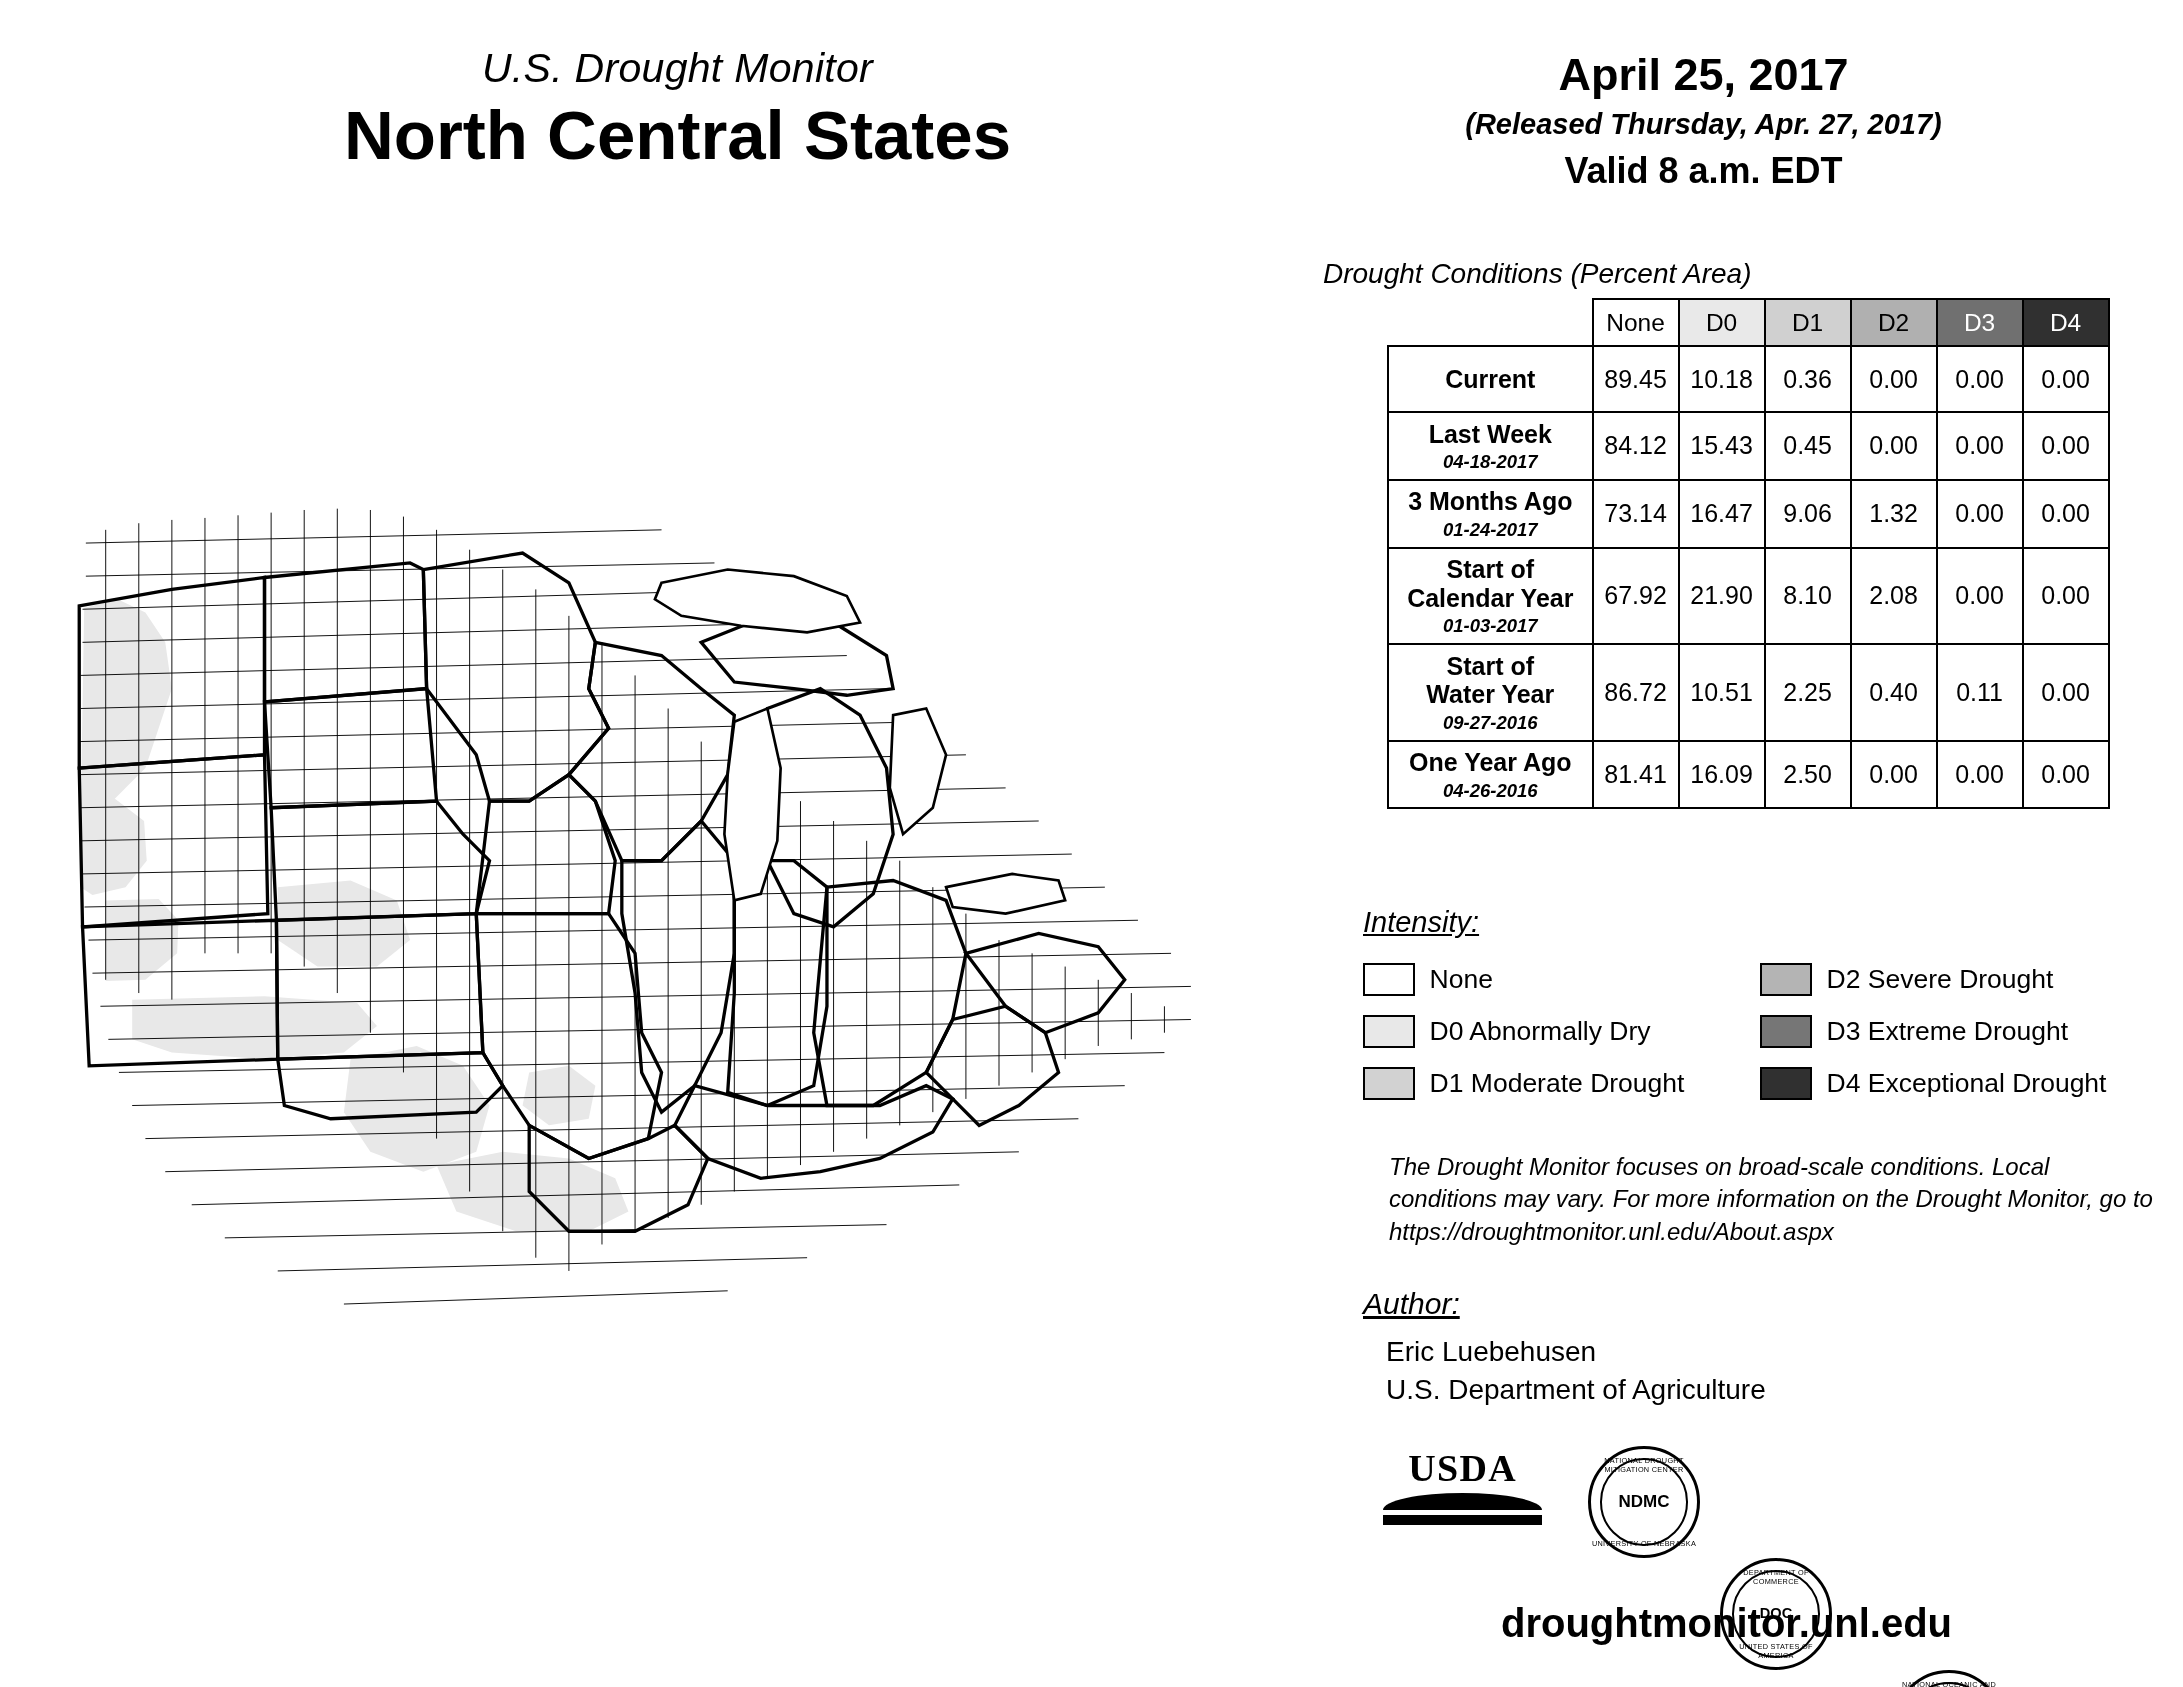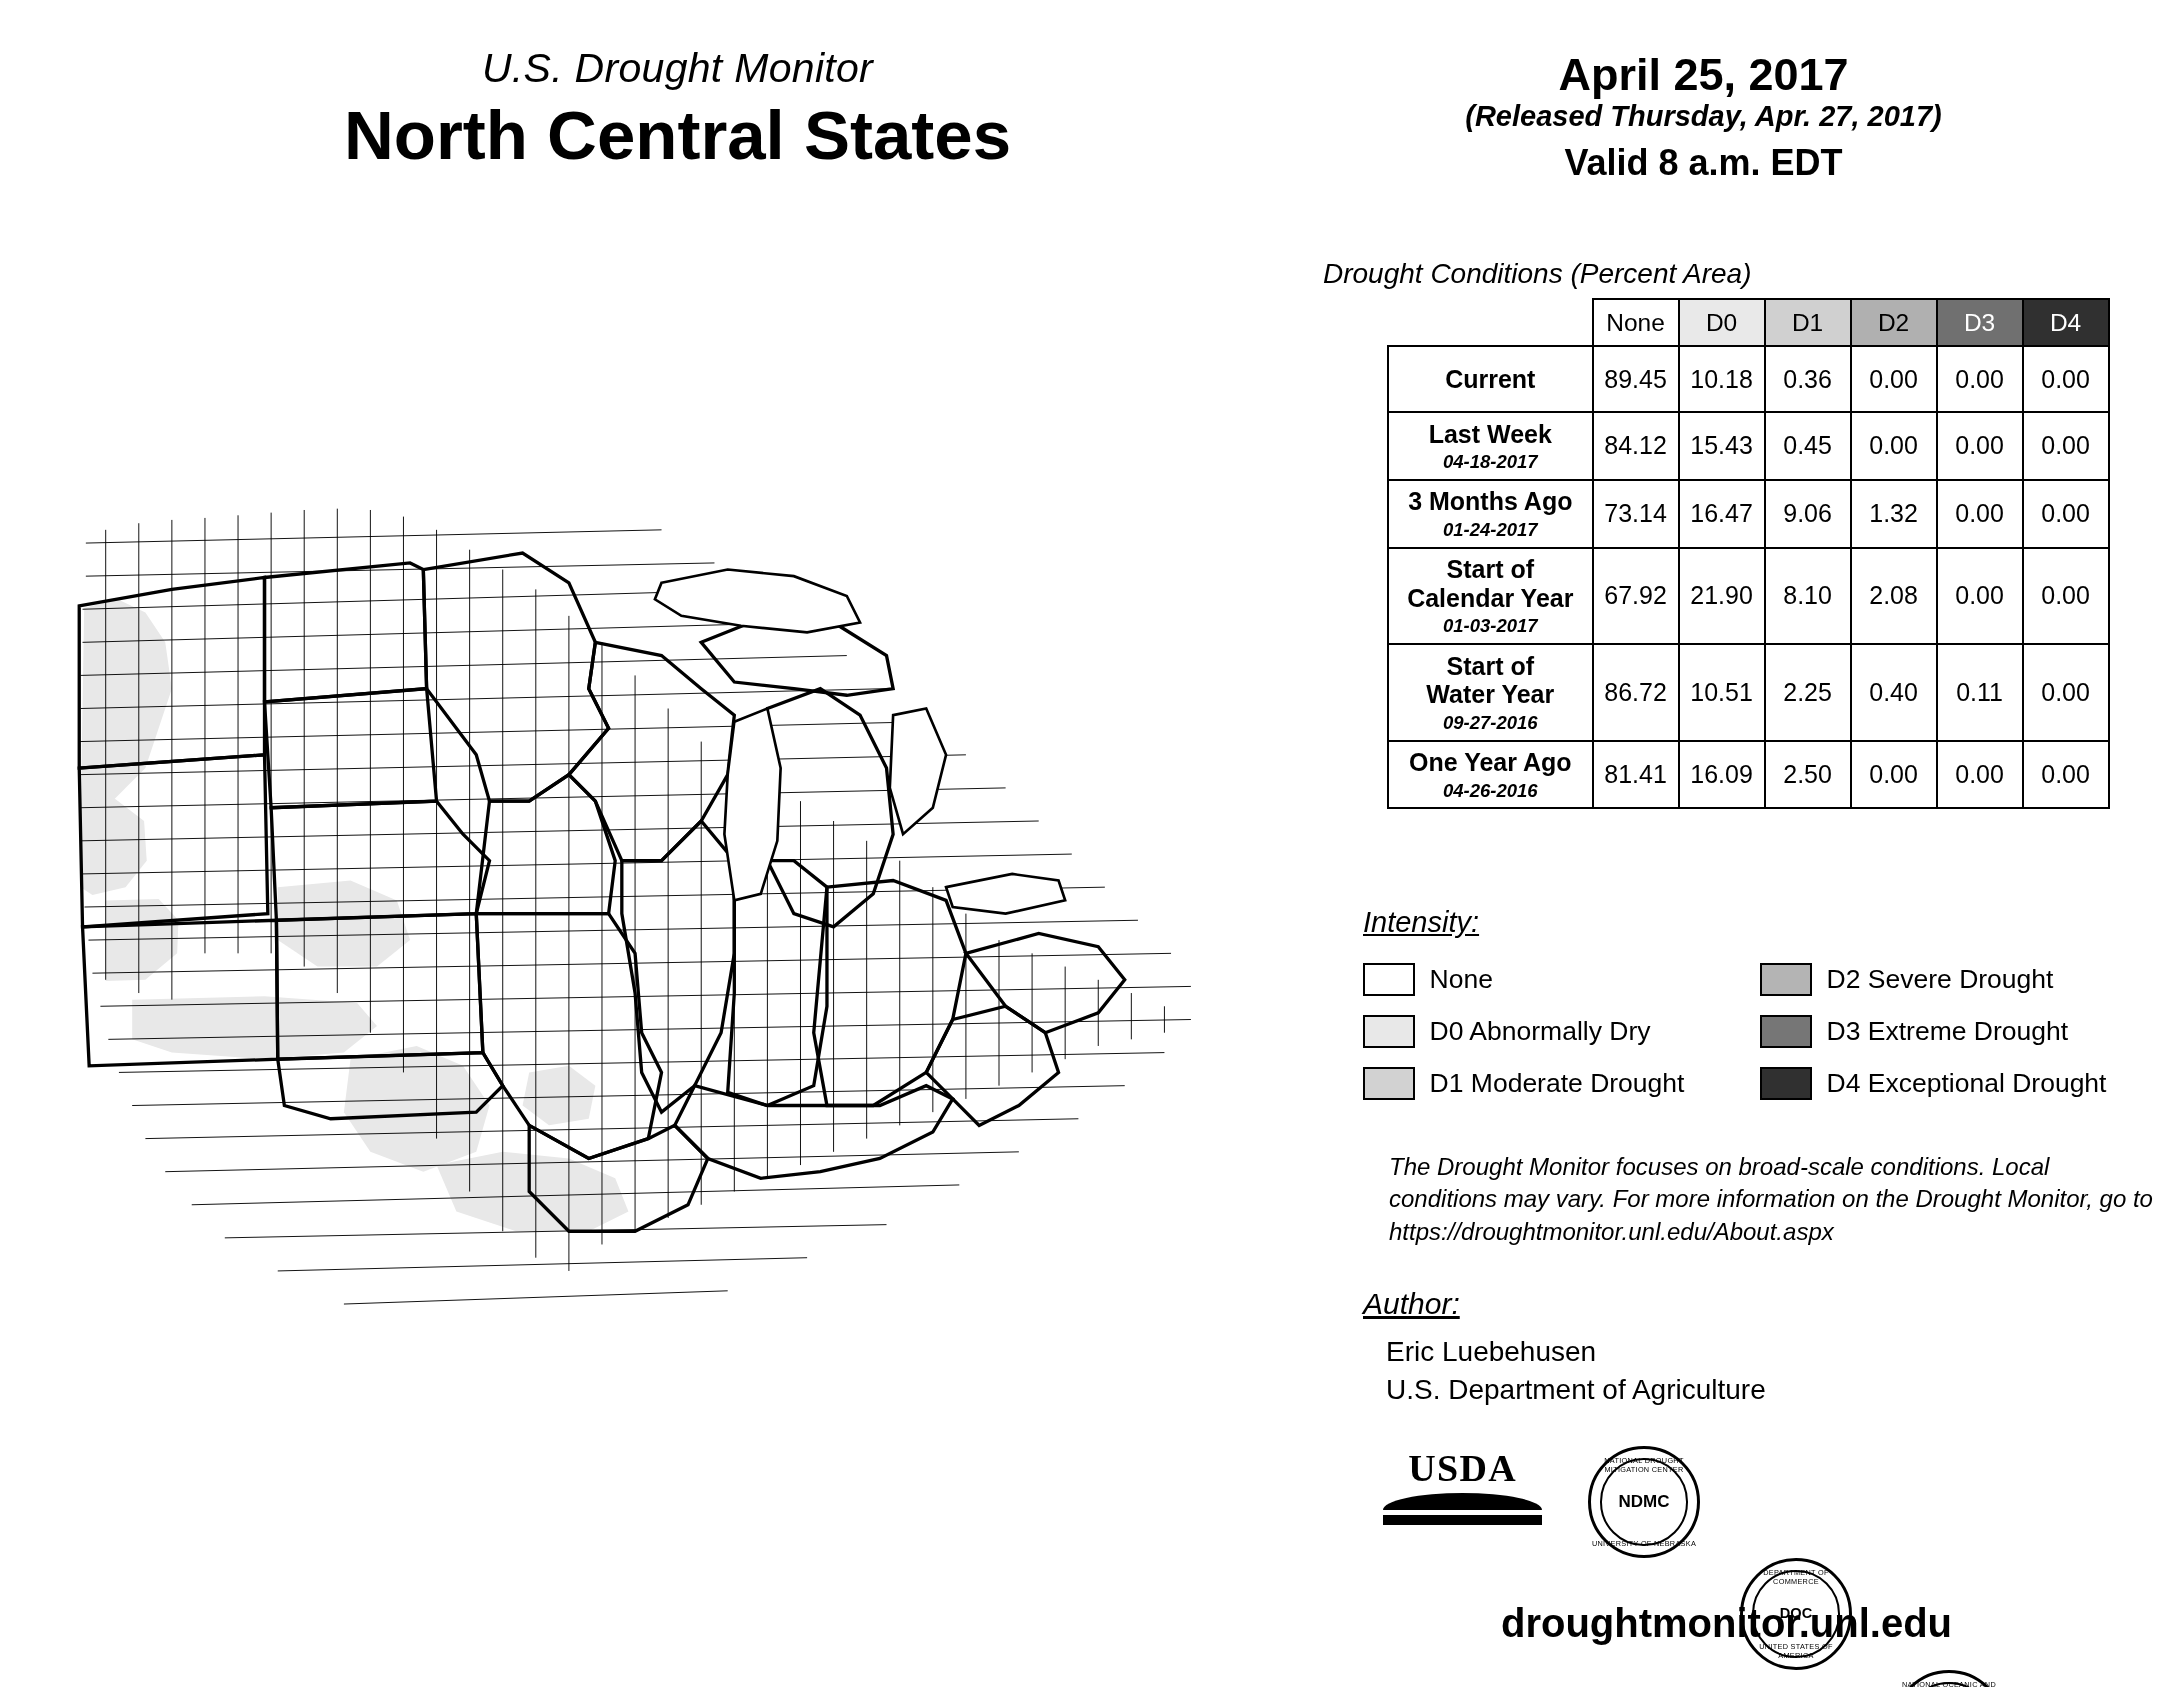--- a/index.html
+++ b/index.html
@@ -52,21 +52,21 @@
   }
   .date-main {
     font-size: 45px;
     font-weight: bold;
     line-height: 1.1;
   }
   .date-released {
     font-size: 29px;
     font-weight: bold;
     font-style: italic;
-    margin-top: 0;
+    margin-top: 8px;
   }
   .date-valid {
     font-size: 36px;
     font-weight: bold;
     margin-top: 9.3px;
   }
 
   
   .cond-title {
     position: absolute;
@@ -244,21 +244,21 @@
     justify-content: center;
     overflow: hidden;
   }
   .seal-core {
     font-size: 14.6px;
     font-weight: bold;
     text-align: center;
     line-height: 1.05;
   }
   .ndmc { left: 218px; }
-  .doc { left: 370px; }
+  .doc { left: 350px; }
   .noaa { left: 523px; }
   .ndmc .seal-core { font-size: 17px; }
   .ring-top, .ring-bottom {
     position: absolute;
     left: 0; right: 0;
     text-align: center;
     font-size: 7.3px;
     letter-spacing: 0.3px;
   }
   .ring-top { top: 6.6px; }

